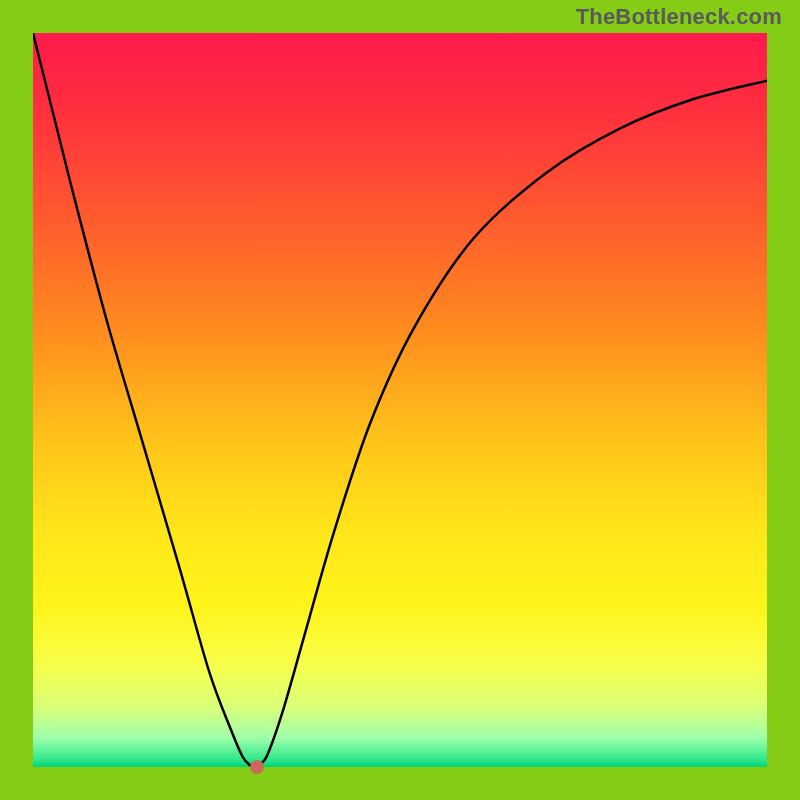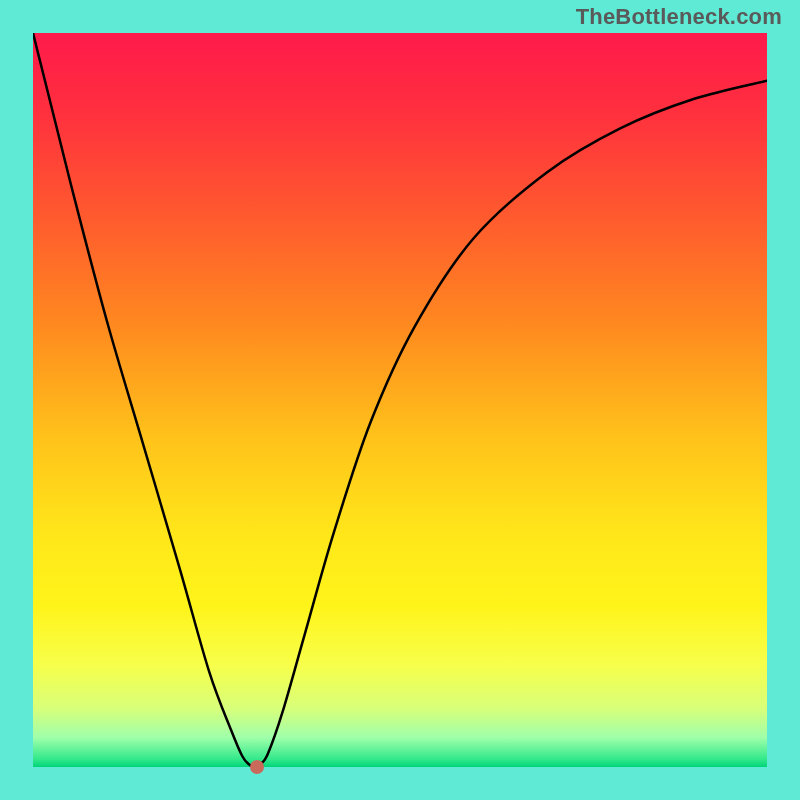--- a/index.html
+++ b/index.html
@@ -1,20 +1,20 @@
 <!DOCTYPE html>
 <html><head>
 <meta charset="utf-8">
 <style>
   * { margin: 0; padding: 0; box-sizing: border-box; }
   html, body { width: 800px; height: 800px; overflow: hidden; }
   .container {
     width: 800px;
     height: 800px;
-    background: #5eead4;
+    background: #84cc16;
     position: relative;
   }
   .watermark {
     position: absolute;
     top: 4px;
     right: 18px;
     color: #5a5a5a;
     font-family: Arial, Helvetica, sans-serif;
     font-size: 22px;
     font-weight: 600;

